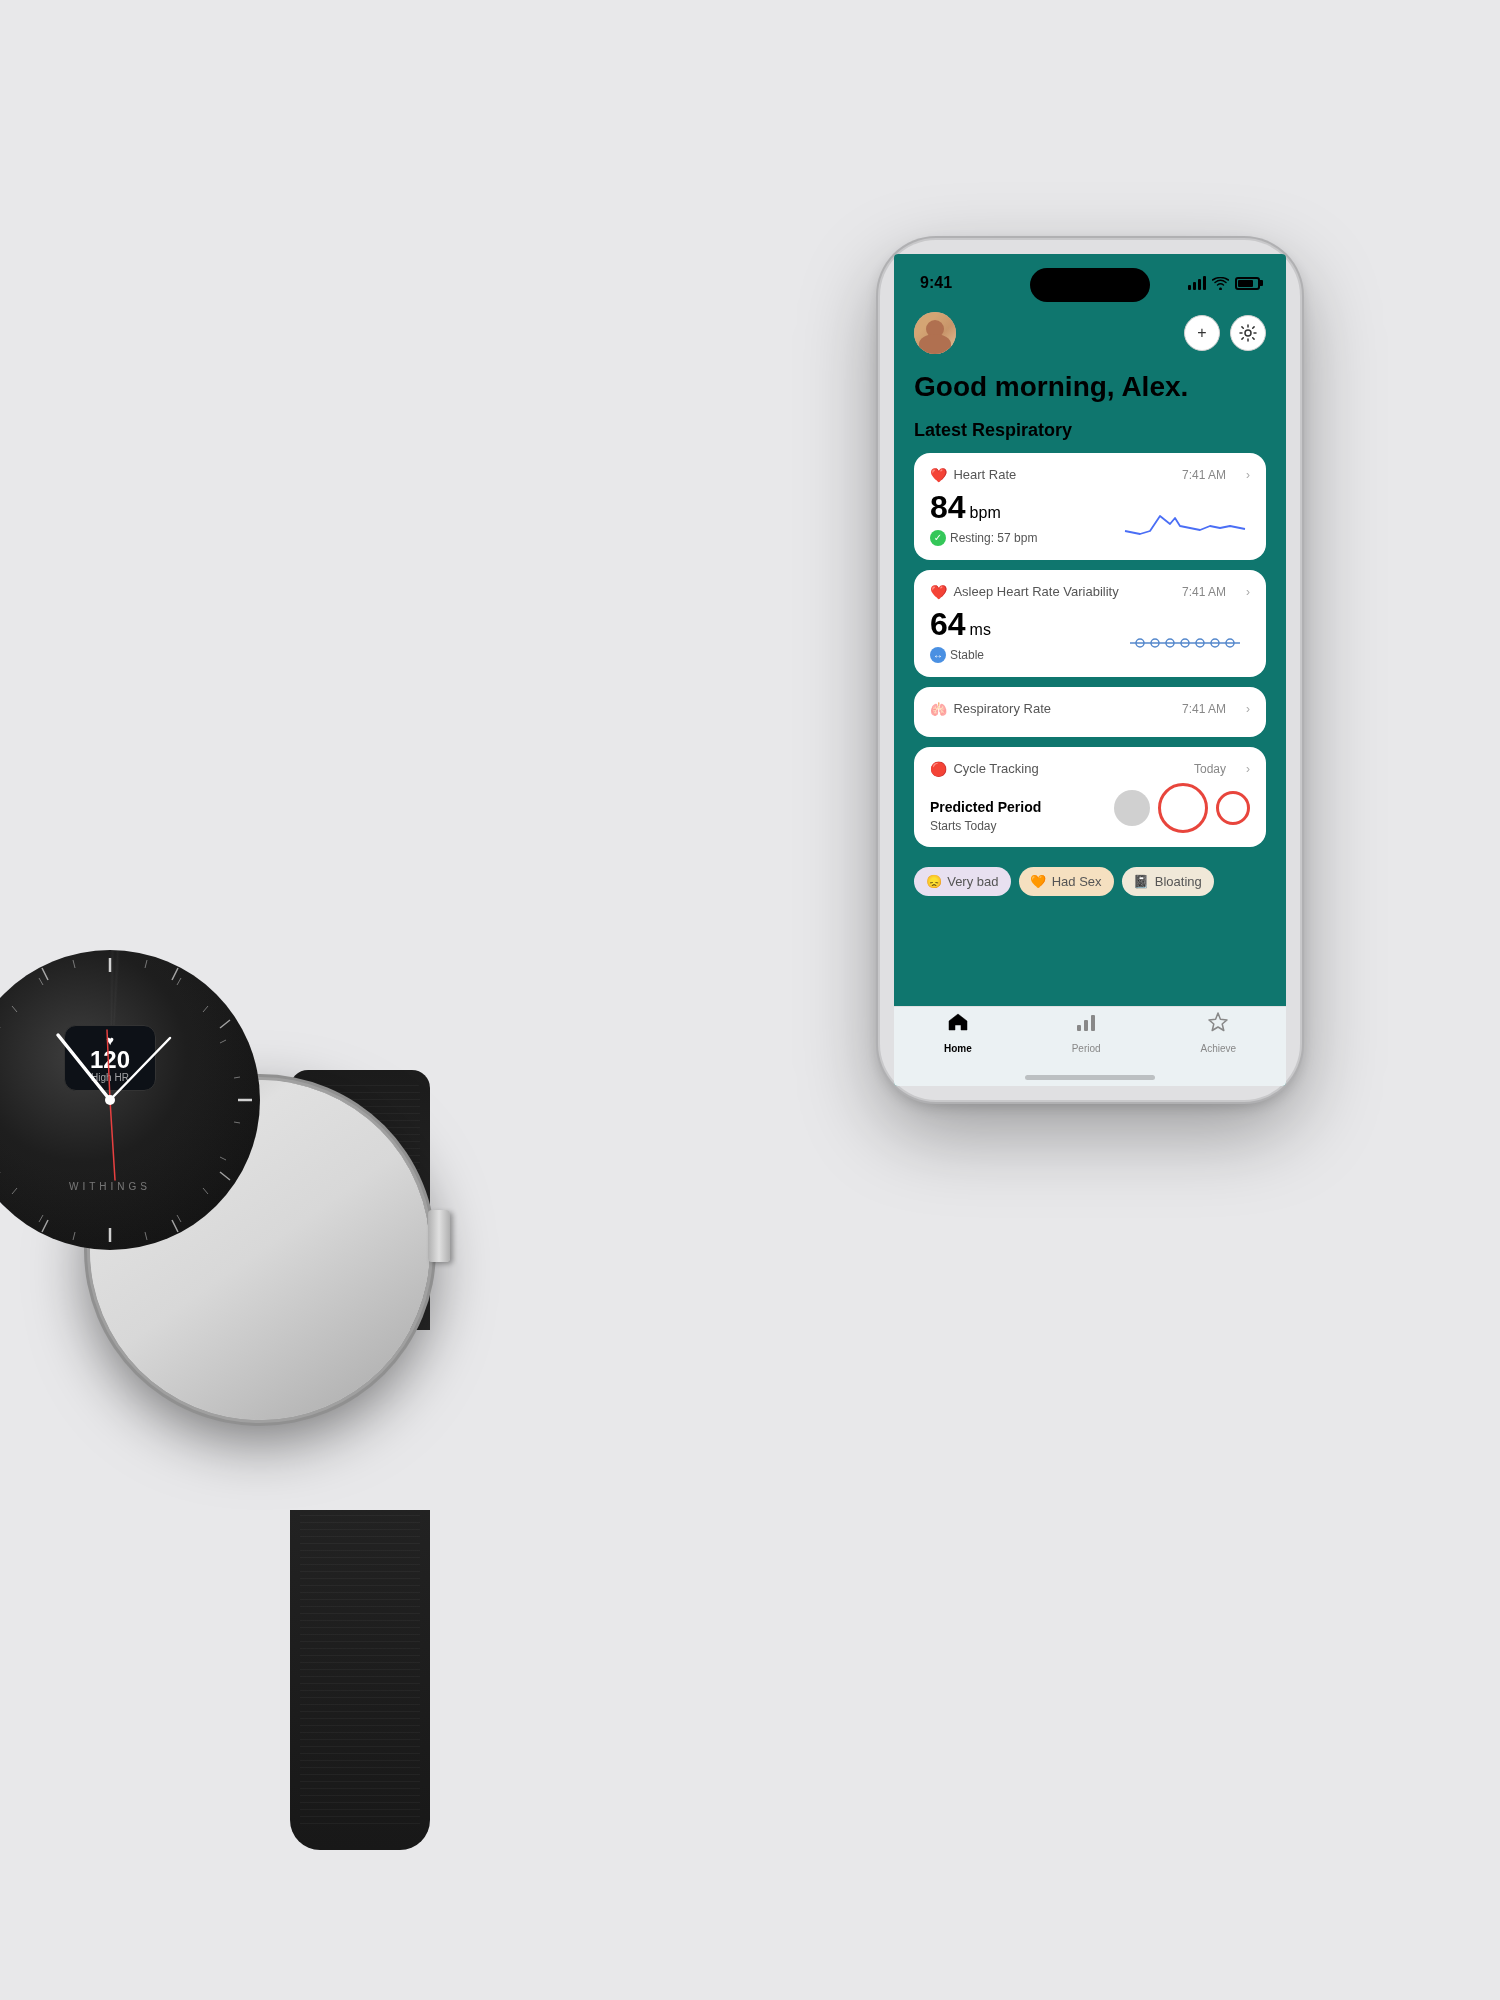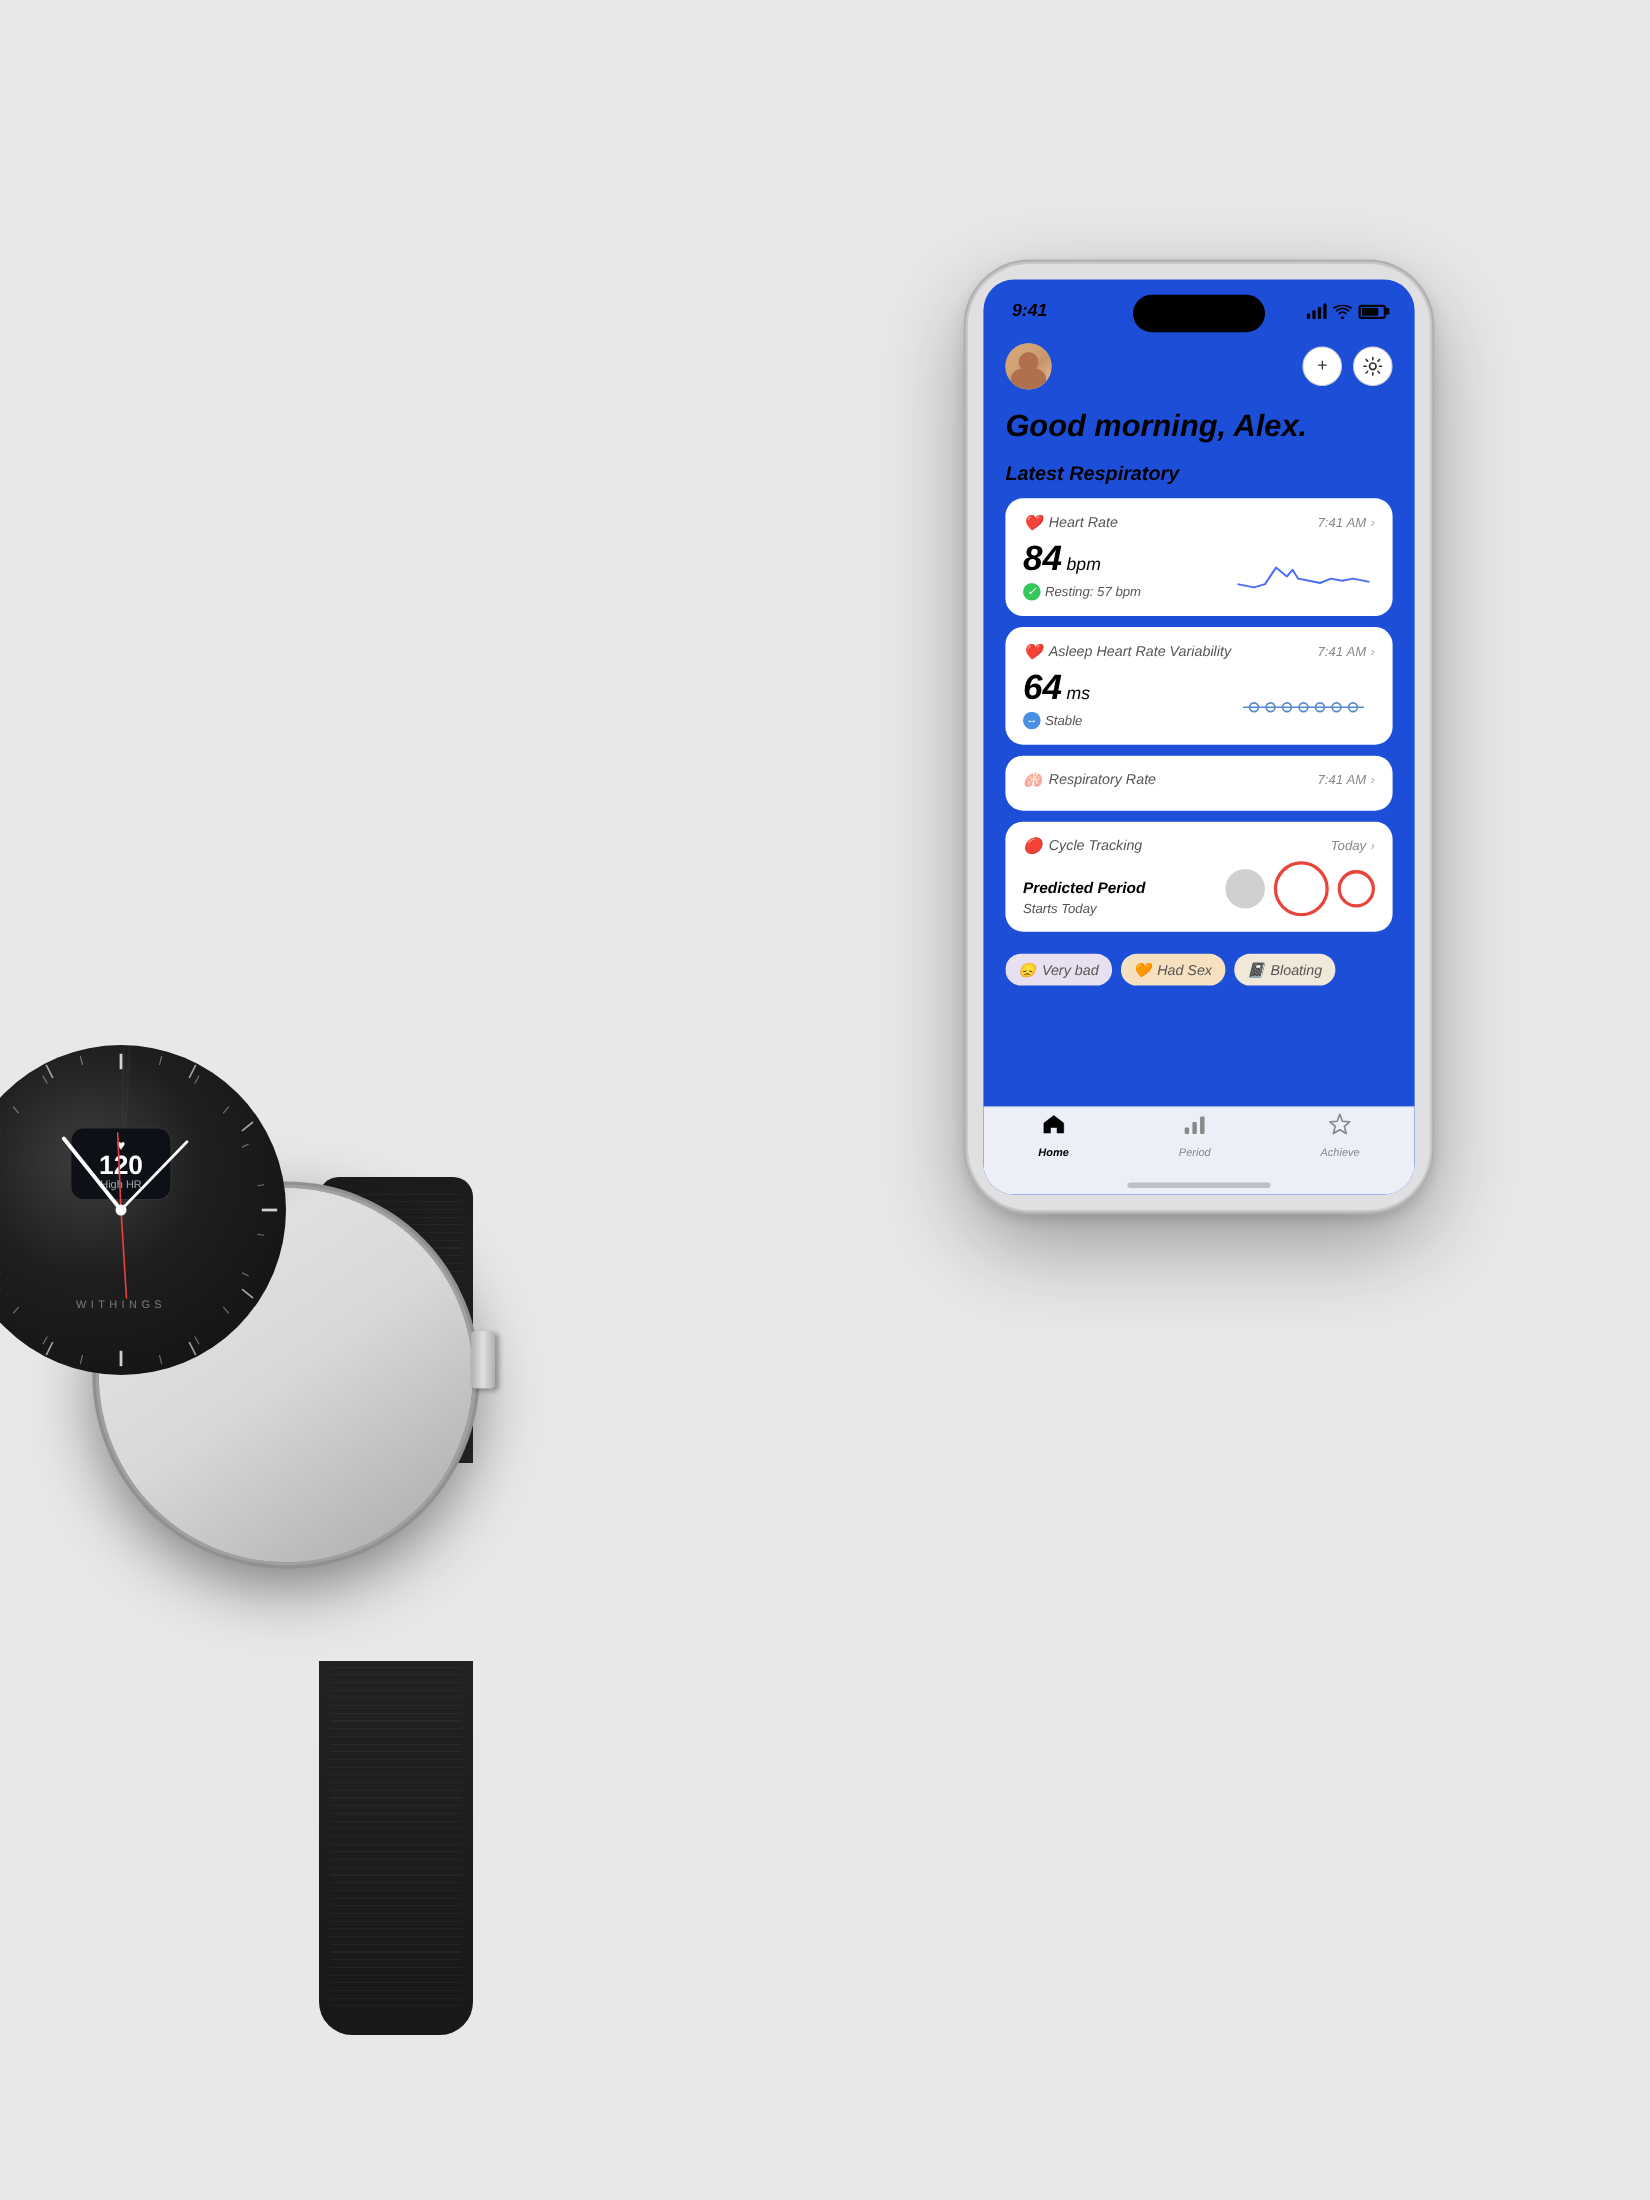--- a/index.html
+++ b/index.html
@@ -155,25 +155,24 @@
         0 0 0 2px #c8c8ca,
         0 0 0 4px #b0b0b2,
         0 30px 80px rgba(0,0,0,0.35),
         0 5px 15px rgba(0,0,0,0.2);
       padding: 14px;
     }
 
     .phone-inner {
       width: 100%;
       height: 100%;
-      background: #1d4ed8;
-      border-radius: 28px;
+      background: #0f766e;
+      border-radius: 4px;
       overflow: hidden;
       position: relative;
-      font-style: italic;
     }
 
     
     .status-bar {
       display: flex;
       align-items: center;
       justify-content: space-between;
       padding: 16px 26px 8px;
       height: 50px;
     }
@@ -360,21 +359,21 @@
       font-size: 13px;
       font-weight: 500;
       color: #555;
     }
 
     .card-time {
       font-size: 12px;
       color: #888;
       display: flex;
       align-items: center;
-      gap: 4px;
+      gap: 20px;
     }
 
     .card-value {
       display: flex;
       align-items: baseline;
       gap: 4px;
       margin-bottom: 4px;
     }
 
     .value-main {

